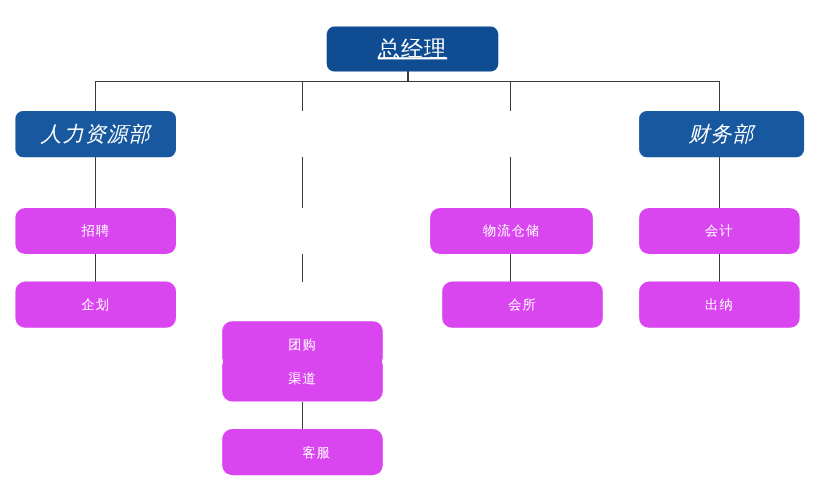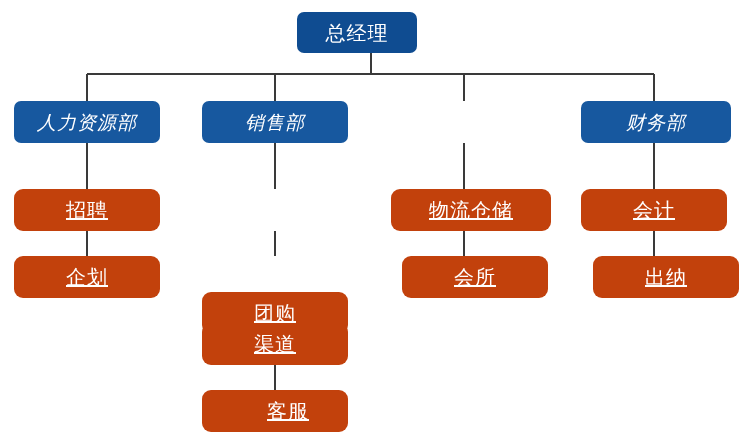--- a/index.html
+++ b/index.html
@@ -51,24 +51,23 @@
   }
 
   .node-dept {
     background: #17589f;
     border-radius: 7px;
     font-size: 19px;
     font-style: italic;
   }
 
   .node-team {
-    background: #c2410c;
+    background: #d946ef;
     border-radius: 9px;
-    font-size: 20px;
-    text-decoration: underline;
+    font-size: 12px;
   }
 
   .node-label {
     display: block;
     line-height: 1;
   }
 </style>
 </head>
 <body>
 
@@ -95,29 +94,26 @@
       <line x1="275" y1="365" x2="275" y2="390"></line>
 
       <line x1="464" y1="143" x2="464" y2="189"></line>
       <line x1="464" y1="231" x2="464" y2="256"></line>
 
       <line x1="654" y1="143" x2="654" y2="189"></line>
       <line x1="654" y1="231" x2="654" y2="256"></line>
     </g>
   </svg>
 
-  <div class="node node-root" style="left:297px; top:12px; width:120px; height:41px;">
+  <div class="node node-root" style="left:297px; top:24px; width:156px; height:41px;text-decoration:underline;">
     <span class="node-label">总经理</span>
   </div>
 
   <div class="node node-dept" style="left:14px; top:101px; width:146px; height:42px;">
     <span class="node-label">人力资源部</span>
-  </div>
-  <div class="node node-dept" style="left:202px; top:101px; width:146px; height:42px;">
-    <span class="node-label">销售部</span>
   </div>
   <div class="node node-dept" style="left:581px; top:101px; width:150px; height:42px;">
     <span class="node-label">财务部</span>
   </div>
 
   <div class="node node-team" style="left:14px; top:189px; width:146px; height:42px;">
     <span class="node-label">招聘</span>
   </div>
   <div class="node node-team" style="left:14px; top:256px; width:146px; height:42px;">
     <span class="node-label">企划</span>
@@ -126,27 +122,27 @@
   <div class="node node-team" style="left:202px; top:256px; width:146px; height:42px;margin-top:36px;">
     <span class="node-label">团购</span>
   </div>
   <div class="node node-team" style="left:202px; top:323px; width:146px; height:42px;">
     <span class="node-label">渠道</span>
   </div>
   <div class="node node-team" style="left:202px; top:390px; width:146px; height:42px;padding-left:26px;">
     <span class="node-label">客服</span>
   </div>
 
-  <div class="node node-team" style="left:391px; top:189px; width:160px; height:42px;">
+  <div class="node node-team" style="left:391px; top:189px; width:148px; height:42px;">
     <span class="node-label">物流仓储</span>
   </div>
   <div class="node node-team" style="left:391px; top:256px; width:146px; height:42px;margin-left:11px;">
     <span class="node-label">会所</span>
   </div>
 
   <div class="node node-team" style="left:581px; top:189px; width:146px; height:42px;">
     <span class="node-label">会计</span>
   </div>
-  <div class="node node-team" style="left:581px; top:256px; width:146px; height:42px;margin-left:12px;">
+  <div class="node node-team" style="left:581px; top:256px; width:146px; height:42px;">
     <span class="node-label">出纳</span>
   </div>
 
 </div>
 
 </body></html>

